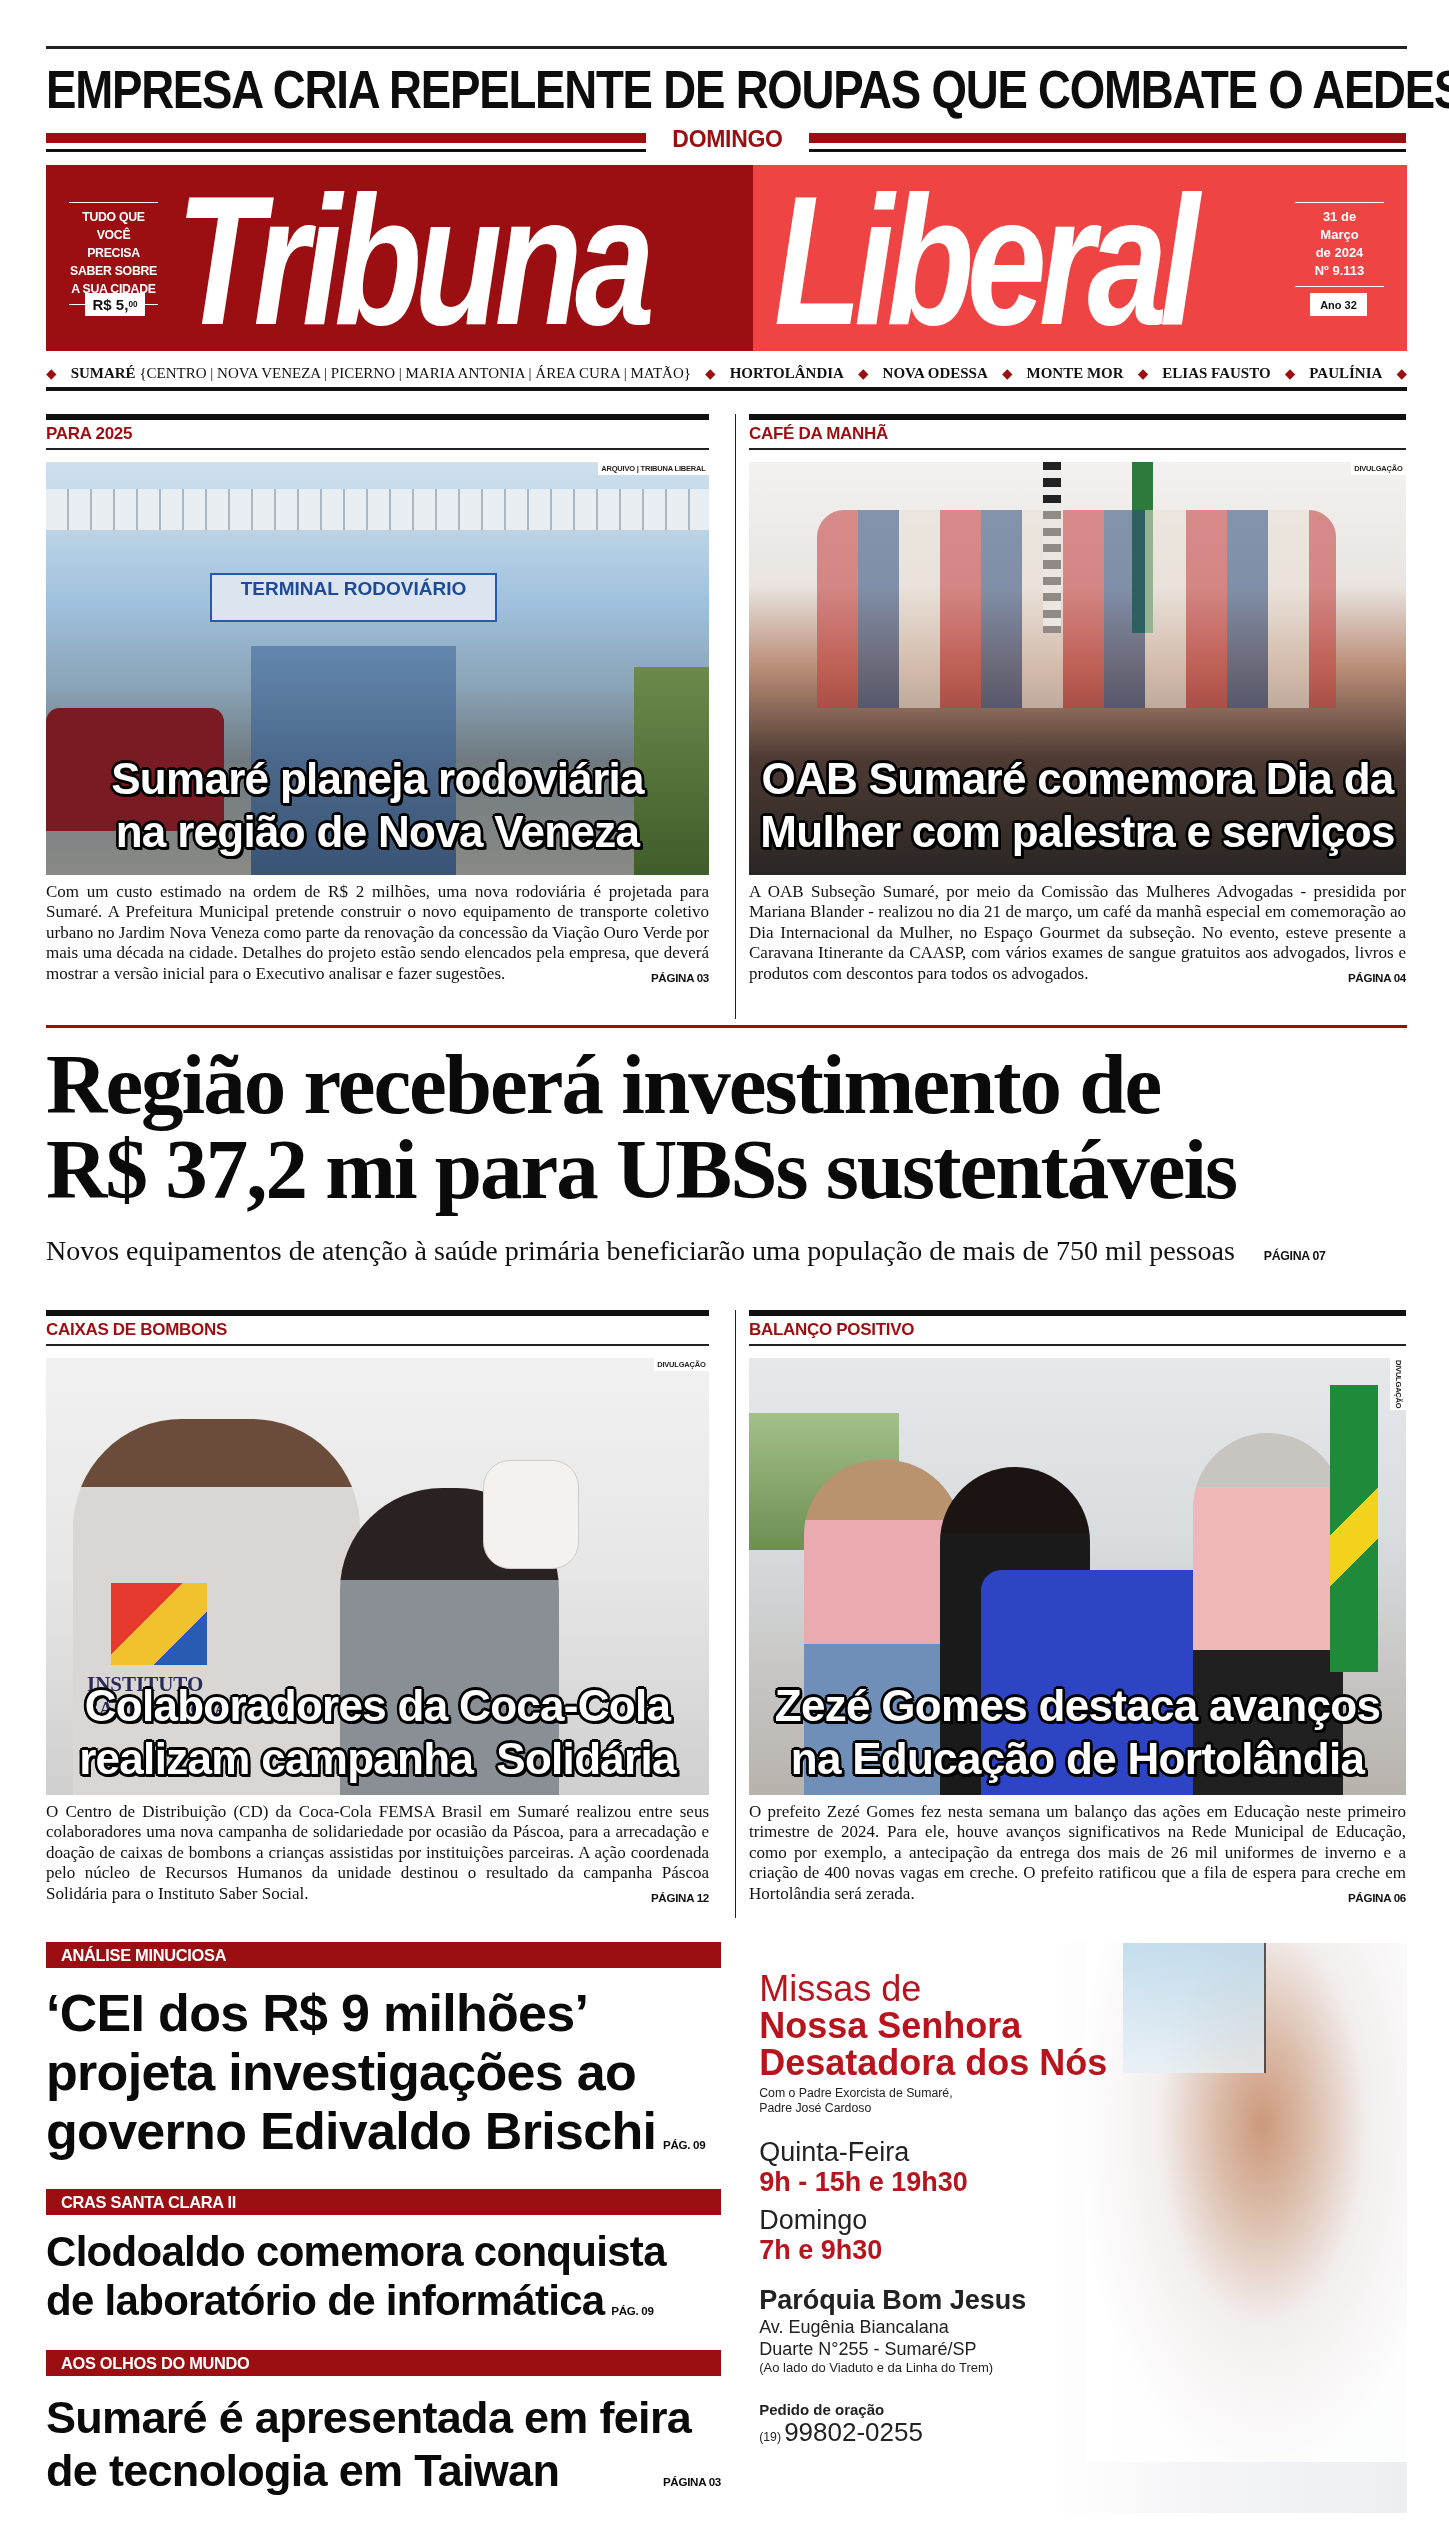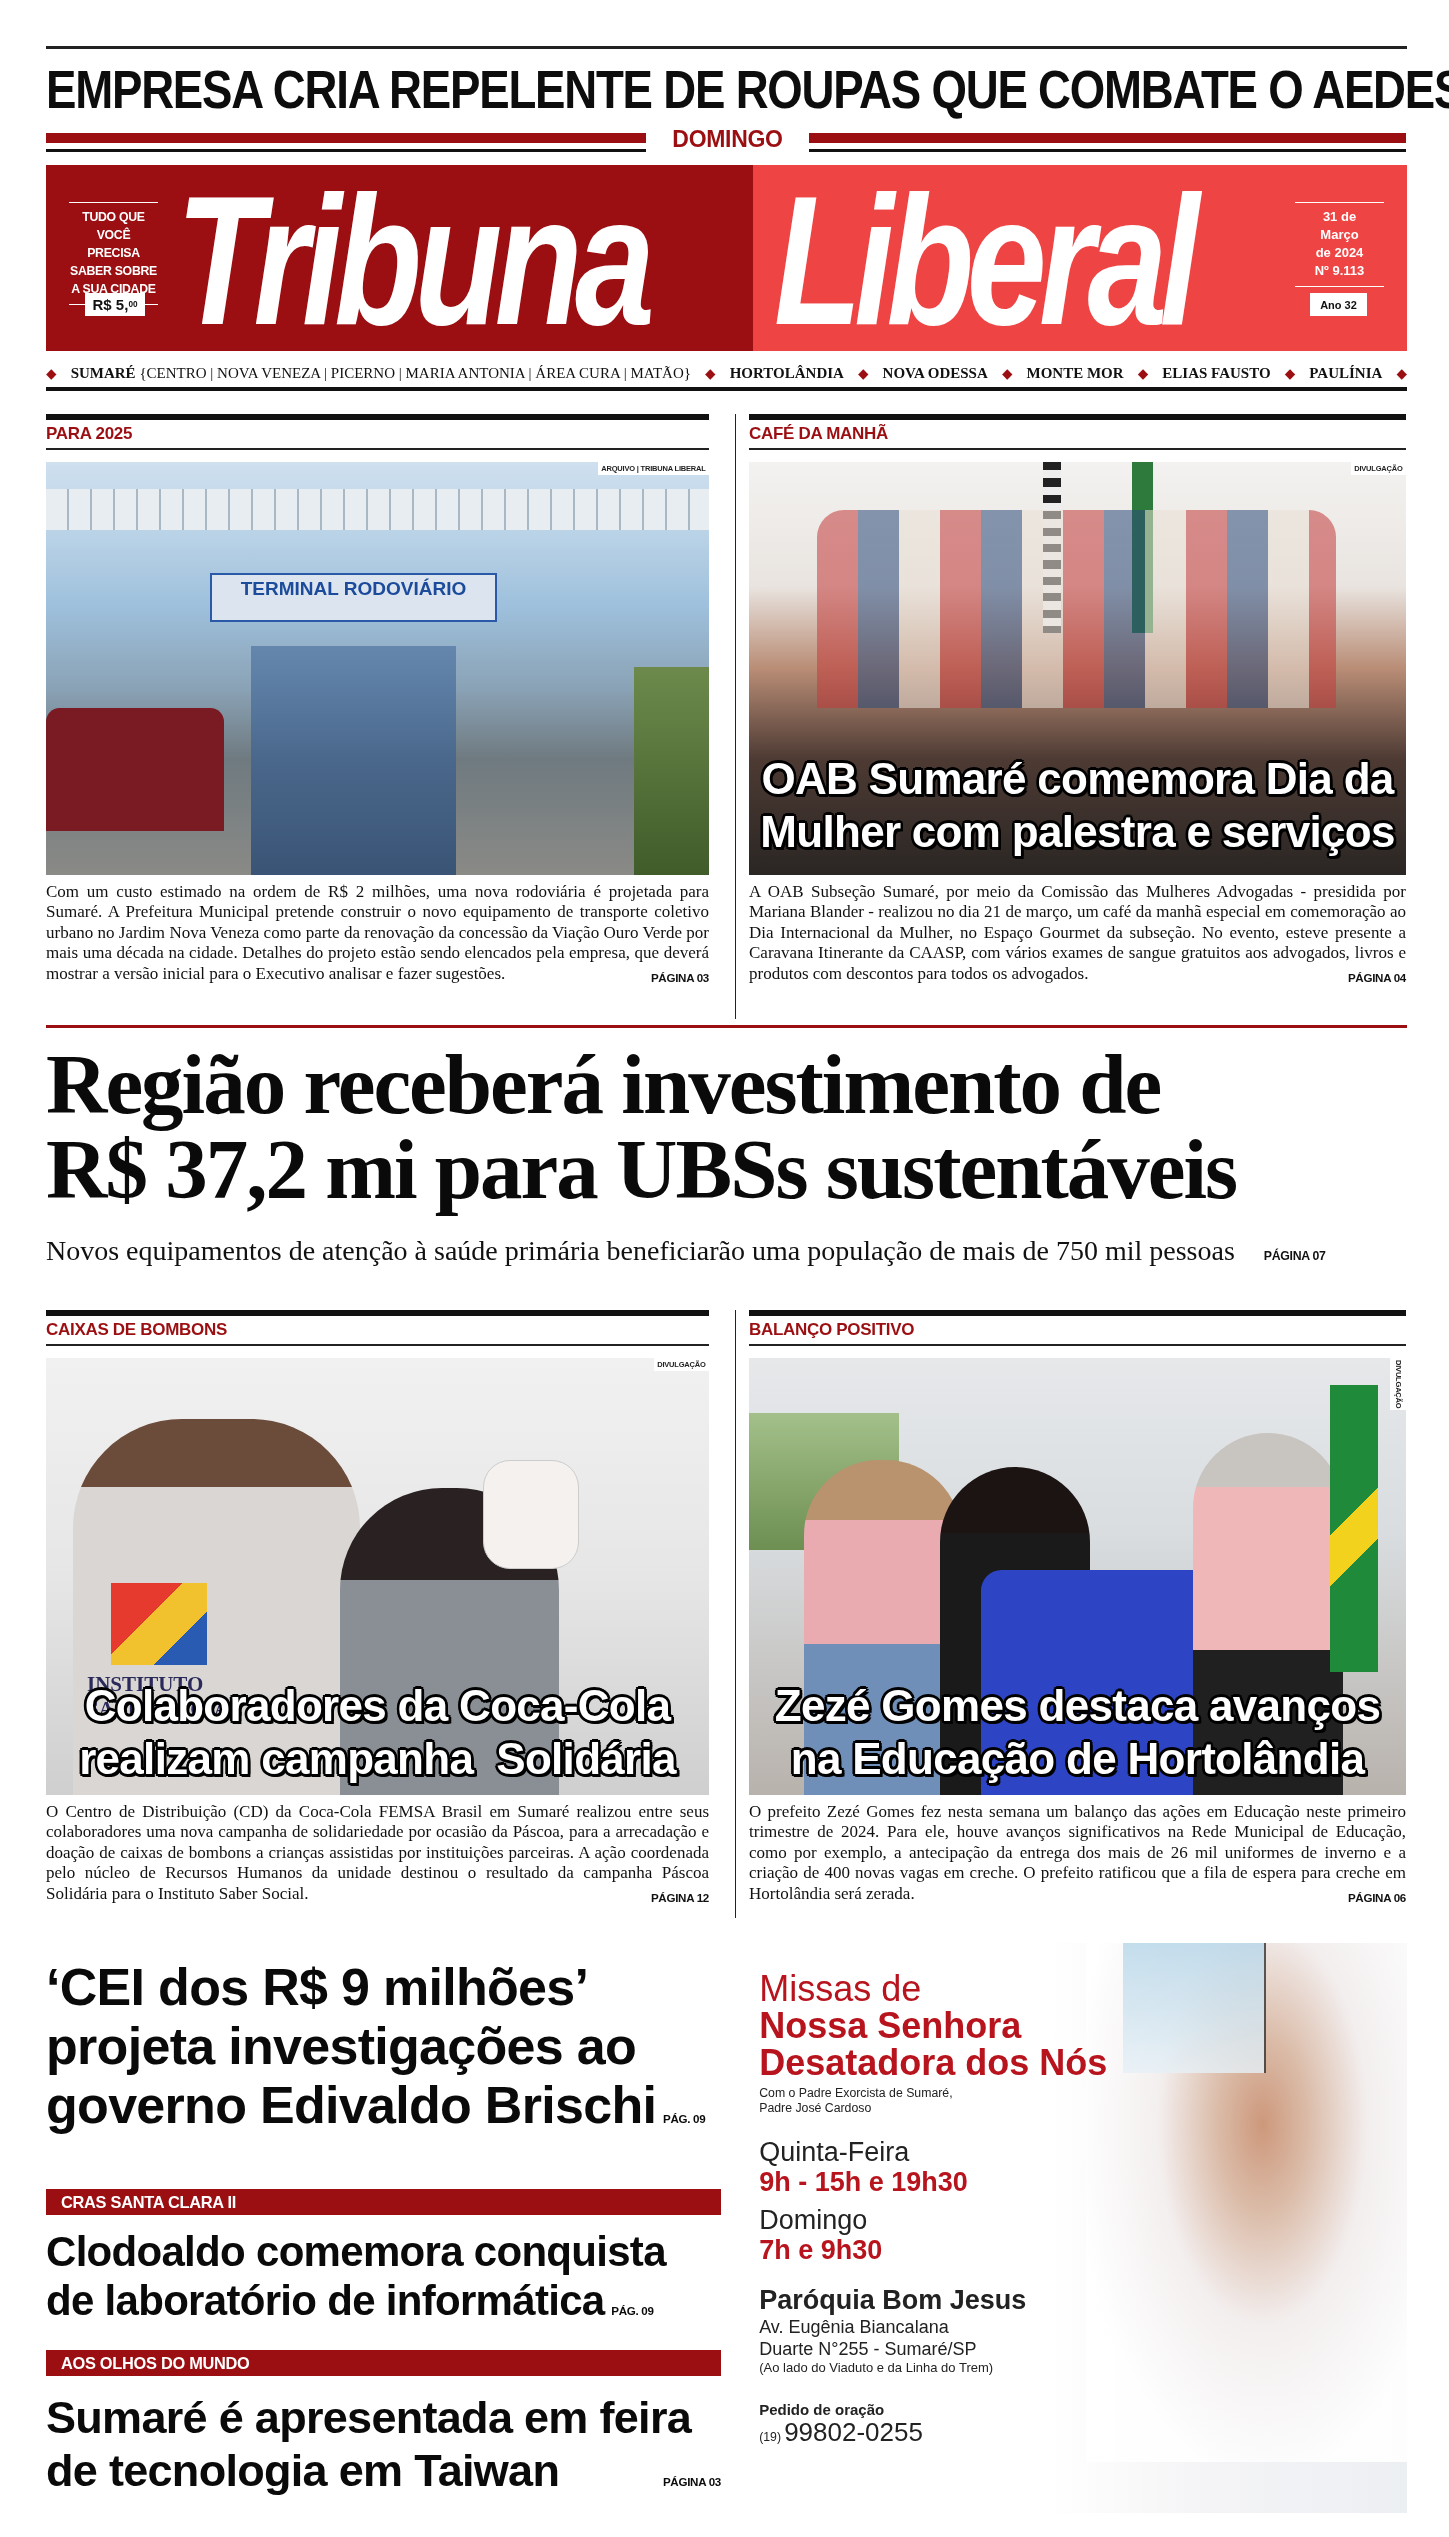--- a/index.html
+++ b/index.html
@@ -133,20 +133,24 @@
   <div class="sec-topbar"></div>
   <div class="sec-label" style="margin-top:4.1px;">PARA 2025</div>
   <div class="sec-underline" style="margin-top:4.1px;"></div>
   <div class="photo" style="position:relative;margin-top:12.3px;height:413px;background:linear-gradient(180deg,#cfe0ef 0%,#b9d2e6 18%,#9ec0dc 35%,#8aa2b5 55%,#6f7a80 72%,#8a8a86 100%);">
     <div style="position:absolute;left:0;top:27px;width:100%;height:41px;background:repeating-linear-gradient(90deg,#e8edf1 0 20.5px,#a8b8c4 20.5px 23px);"></div>
     <div style="position:absolute;left:164px;top:111px;width:287px;height:49px;background:#dbe4ef;border:2px solid #2a5aa7;color:#1b4b9a;font-weight:700;font-size:19px;text-align:center;line-height:22px;padding-top:2.7px;">TERMINAL RODOVIÁRIO</div>
     <div style="position:absolute;left:0;top:246px;width:178px;height:123px;background:#7a1a22;border-radius:13.7px 13.7px 0 0;"></div>
     <div style="position:absolute;left:205px;top:184px;width:205px;height:229px;background:linear-gradient(180deg,#5c7fa9,#2b4a72);opacity:0.85;"></div>
     <div style="position:absolute;right:0;top:205px;width:75px;height:208px;background:linear-gradient(180deg,#6d8a4c,#3f5c2a);"></div>
     <div class="credit">ARQUIVO | TRIBUNA LIBERAL</div>
+    <div class="overlay-head" style="top:290px;">
+      <div>Sumaré planeja rodoviária</div>
+      <div>na região de Nova Veneza</div>
+    </div>
   </div>
   <div class="body-text" style="margin-top:6.8px;">
     <span>Com um custo estimado na ordem de R$ 2 milhões, uma nova rodoviária é projetada para Sumaré. A Prefeitura Municipal pretende construir o novo equipamento de transporte coletivo urbano no Jardim Nova Veneza como parte da renovação da concessão da Viação Ouro Verde por mais uma década na cidade. Detalhes do projeto estão sendo elencados pela empresa, que deverá mostrar a versão inicial para o Executivo analisar e fazer sugestões.</span>
     <span class="page-ref">PÁGINA 03</span>
   </div>
 </div>
 
 <div class="abs" style="left:749px;top:414px;width:657px;">
   <div class="sec-topbar"></div>
   <div class="sec-label" style="margin-top:4.1px;">CAFÉ DA MANHÃ</div>
@@ -218,20 +222,21 @@
       <div>na Educação de Hortolândia</div>
     </div>
   </div>
   <div class="body-text" style="margin-top:6.8px;">
     <span>O prefeito Zezé Gomes fez nesta semana um balanço das ações em Educação neste primeiro trimestre de 2024. Para ele, houve avanços significativos na Rede Municipal de Educação, como por exemplo, a antecipação da entrega dos mais de 26 mil uniformes de inverno e a criação de 400 novas vagas em creche. O prefeito ratificou que a fila de espera para creche em Hortolândia será zerada.</span>
     <span class="page-ref">PÁGINA 06</span>
   </div>
 </div>
 
 <div class="abs" style="left:46px;top:1942px;width:675px;">
+  <div class="kicker-bar">ANÁLISE MINUCIOSA</div>
   <div class="bl-head" style="margin-top:16.4px;font-size:52px;line-height:59px;">
     <div>‘CEI dos R$ 9 milhões’</div>
     <div>projeta investigações ao</div>
     <div><span>governo Edivaldo Brischi</span><span class="pg">PÁG. 09</span></div>
   </div>
 </div>
 
 <div class="abs" style="left:46px;top:2189px;width:675px;">
   <div class="kicker-bar">CRAS SANTA CLARA II</div>
   <div class="bl-head" style="margin-top:12.3px;font-size:42px;line-height:49px;">

